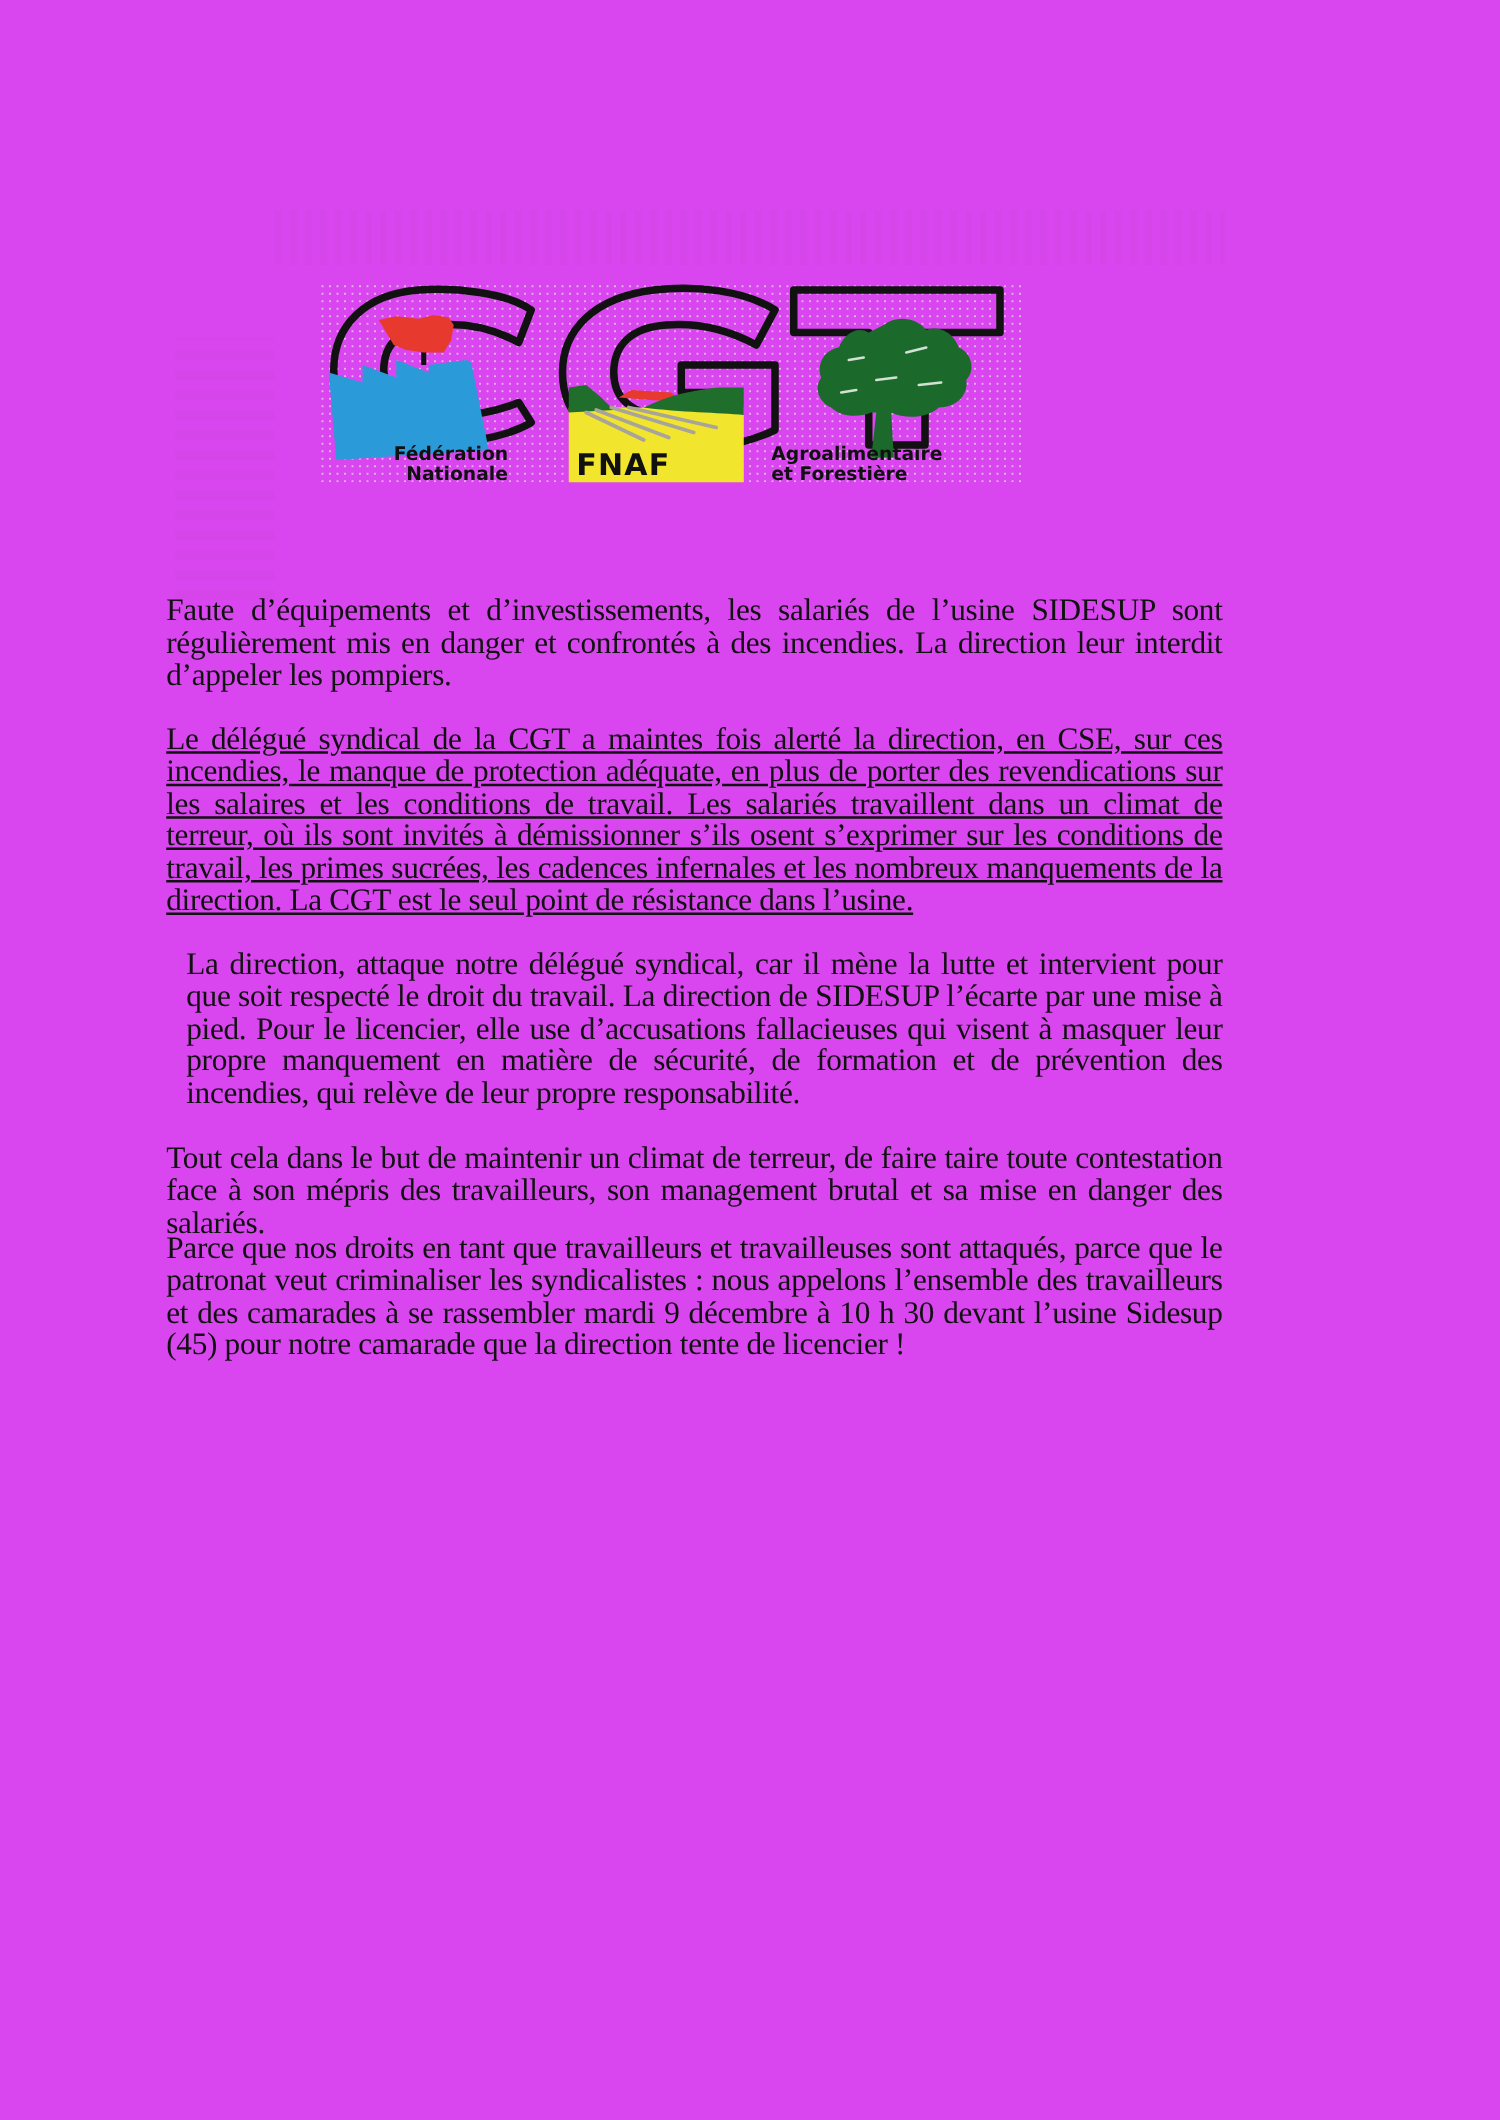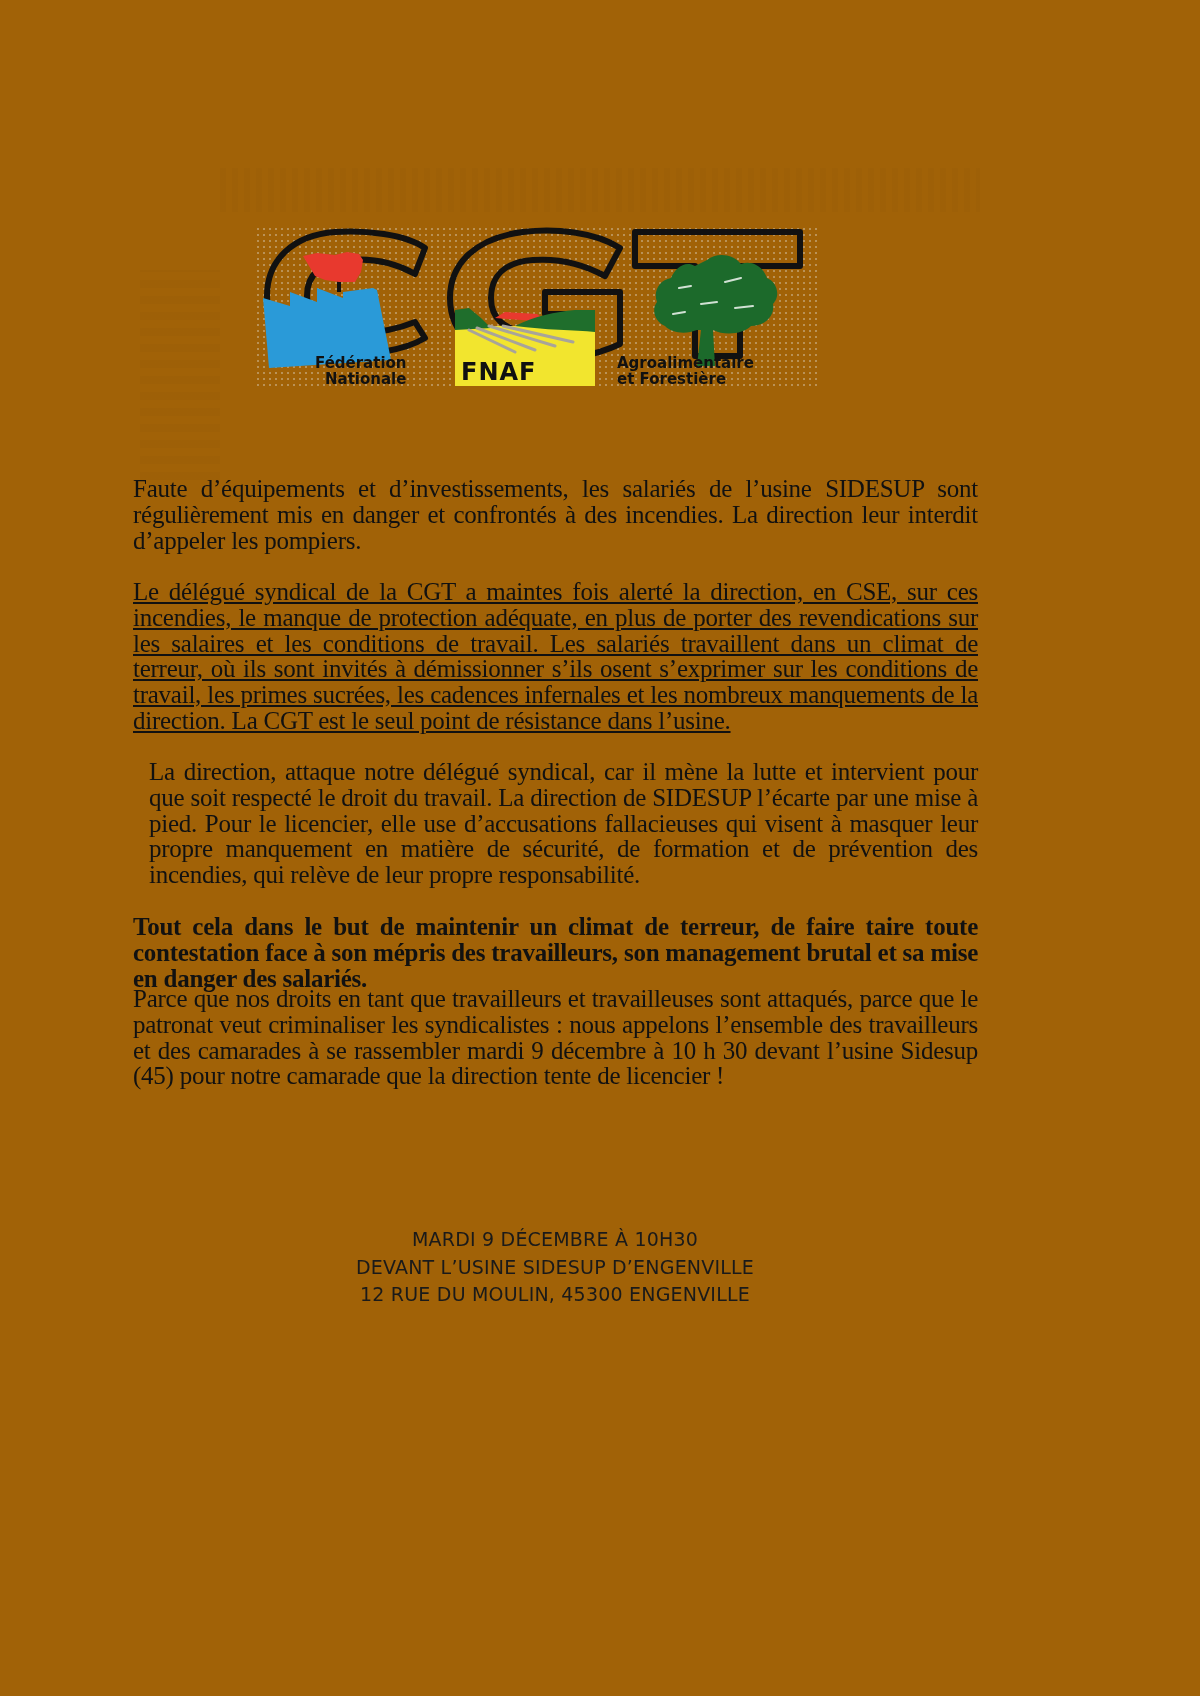--- a/index.html
+++ b/index.html
@@ -1,35 +1,35 @@
 <!DOCTYPE html>
 <html><head>
 <meta charset="utf-8">
 <style>
   html, body { margin: 0; padding: 0; background: #ffffff; }
   body { width: 1200px; height: 1696px; position: relative; overflow: hidden; font-family: "Liberation Serif", serif; color: #111111; }
-  .page { position: absolute; left: 0; top: 0; width: 1200px; height: 1696px; background: #a16207; }
+  .page { position: absolute; left: 0; top: 0; width: 1200px; height: 1696px; background: #d946ef; }
 
   
   .ghost-band { position: absolute; left: 220px; top: 168px; width: 760px; height: 44px;
     background: repeating-linear-gradient(90deg, rgba(0,0,0,0.018) 0 6px, rgba(0,0,0,0) 6px 12px); }
   .ghost-col { position: absolute; left: 140px; top: 270px; width: 80px; height: 210px;
     background: repeating-linear-gradient(0deg, rgba(0,0,0,0.02) 0 8px, rgba(0,0,0,0) 8px 16px); }
 
   
   .logo { position: absolute; left: 255px; top: 226px; width: 562px; height: 160px; }
   .logo svg { display: block; }
 
   
   .body { position: absolute; left: 133px; top: 476px; width: 845px; }
   .para { margin: 0; font-size: 25px; line-height: 25.8px; text-align: justify; text-align-last: left; letter-spacing: -0.25px; word-spacing: 0px; }
   .p1 { position: absolute; top: 0; }
   .p2 { position: absolute; top: 103px; text-decoration: underline; }
   .p3 { position: absolute; top: 283px; margin-left: 16px; }
-  .p4 { position: absolute; top: 438px; font-weight: bold; }
+  .p4 { position: absolute; top: 438px; }
   .p5 { position: absolute; top: 510px; }
 
   
   .event { position: absolute; left: 0; top: 1226px; width: 1110px; text-align: center;
     font-family: "DejaVu Sans", sans-serif; font-size: 19px; line-height: 27.5px; color: #1a1a1a; letter-spacing: 0.2px; }
   .event div { white-space: nowrap; }
 </style>
 </head>
 <body>
 
@@ -103,19 +103,14 @@
   </div>
 
   <div class="body">
     <p class="para p1">Faute d’équipements et d’investissements, les salariés de l’usine SIDESUP sont régulièrement mis en danger et confrontés à des incendies. La direction leur interdit d’appeler les pompiers.</p>
     <p class="para p2">Le délégué syndical de la CGT a maintes fois alerté la direction, en CSE, sur ces incendies, le manque de protection adéquate, en plus de porter des revendications sur les salaires et les conditions de travail. Les salariés travaillent dans un climat de terreur, où ils sont invités à démissionner s’ils osent s’exprimer sur les conditions de travail, les primes sucrées, les cadences infernales et les nombreux manquements de la direction. La CGT est le seul point de résistance dans l’usine.</p>
     <p class="para p3">La direction, attaque notre délégué syndical, car il mène la lutte et intervient pour que soit respecté le droit du travail. La direction de SIDESUP l’écarte par une mise à pied.  Pour le licencier, elle use d’accusations fallacieuses qui visent à masquer leur propre manquement en matière de sécurité, de formation et de prévention des incendies, qui relève de leur propre responsabilité.</p>
     <p class="para p4">Tout cela dans le but de maintenir un climat de terreur, de faire taire toute contestation face à son mépris des travailleurs, son management brutal et sa mise en danger des salariés.</p>
     <p class="para p5">Parce que nos droits en tant que travailleurs et travailleuses sont attaqués, parce que le patronat veut criminaliser les syndicalistes : nous appelons l’ensemble des travailleurs et des camarades à se rassembler mardi 9 décembre à 10 h 30 devant l’usine Sidesup (45) pour notre camarade que la direction tente de licencier !</p>
   </div>
 
-  <div class="event">
-    <div>MARDI 9 DÉCEMBRE À 10H30</div>
-    <div>DEVANT L’USINE SIDESUP D’ENGENVILLE</div>
-    <div>12 RUE DU MOULIN, 45300 ENGENVILLE</div>
-  </div>
 
 </div>
 
 </body></html>

